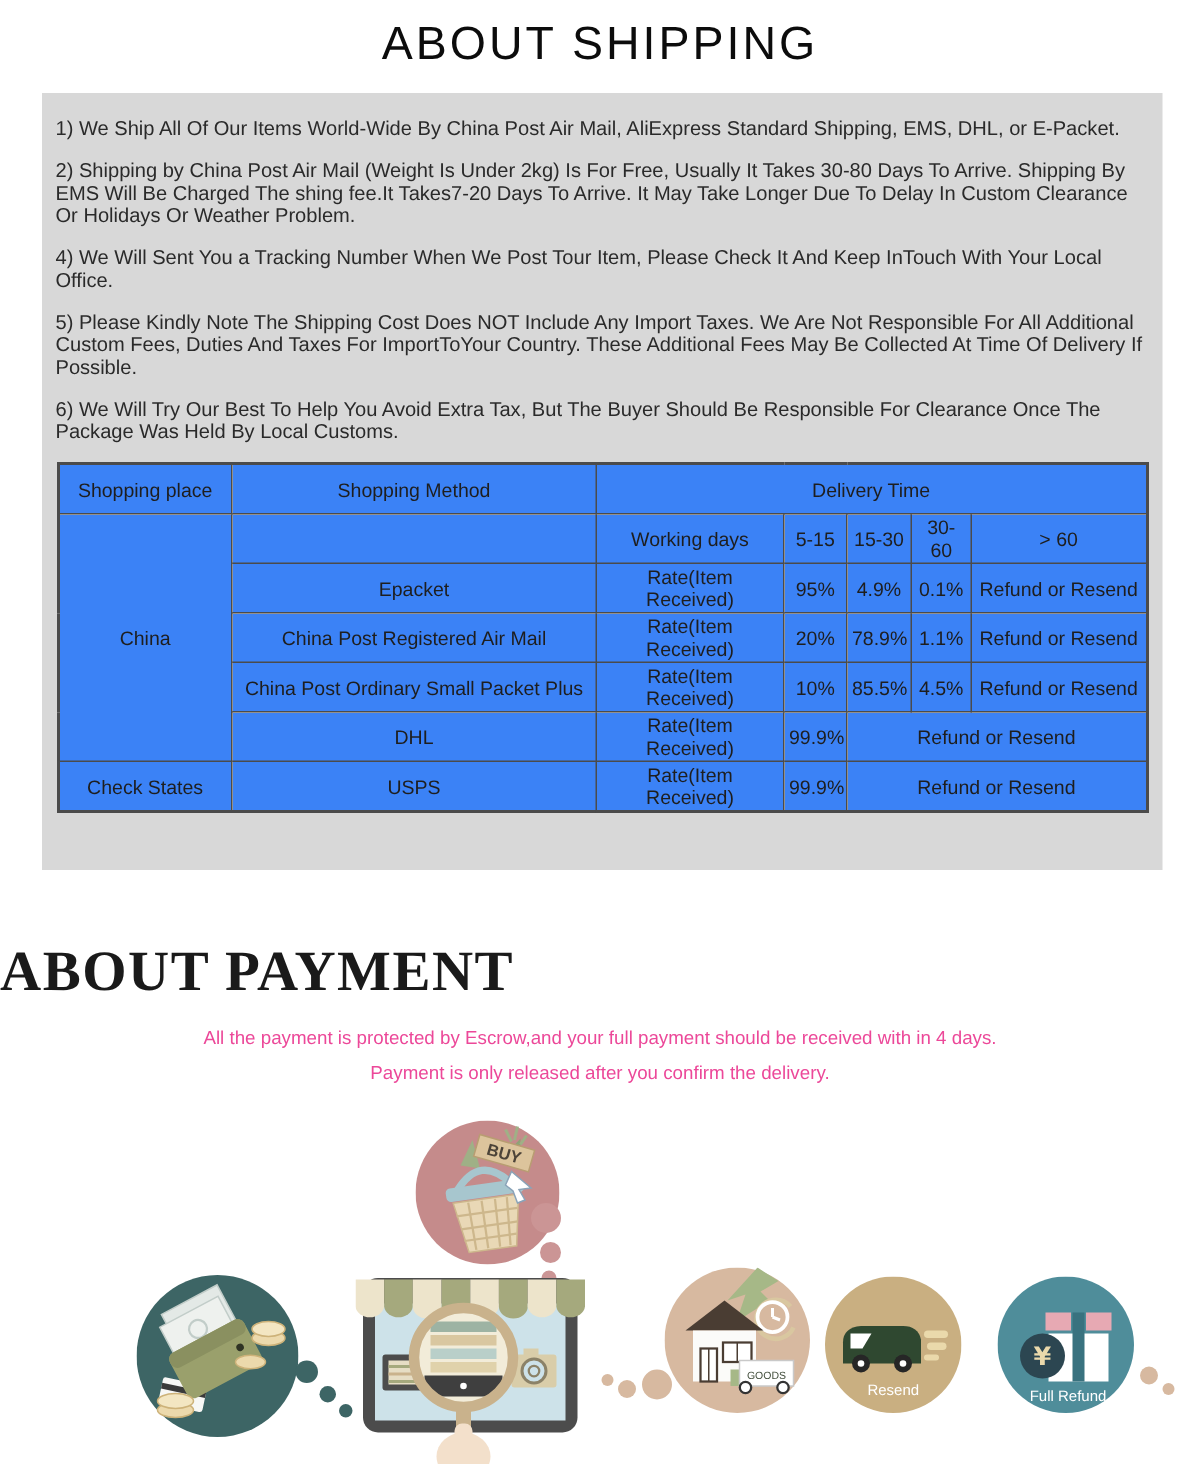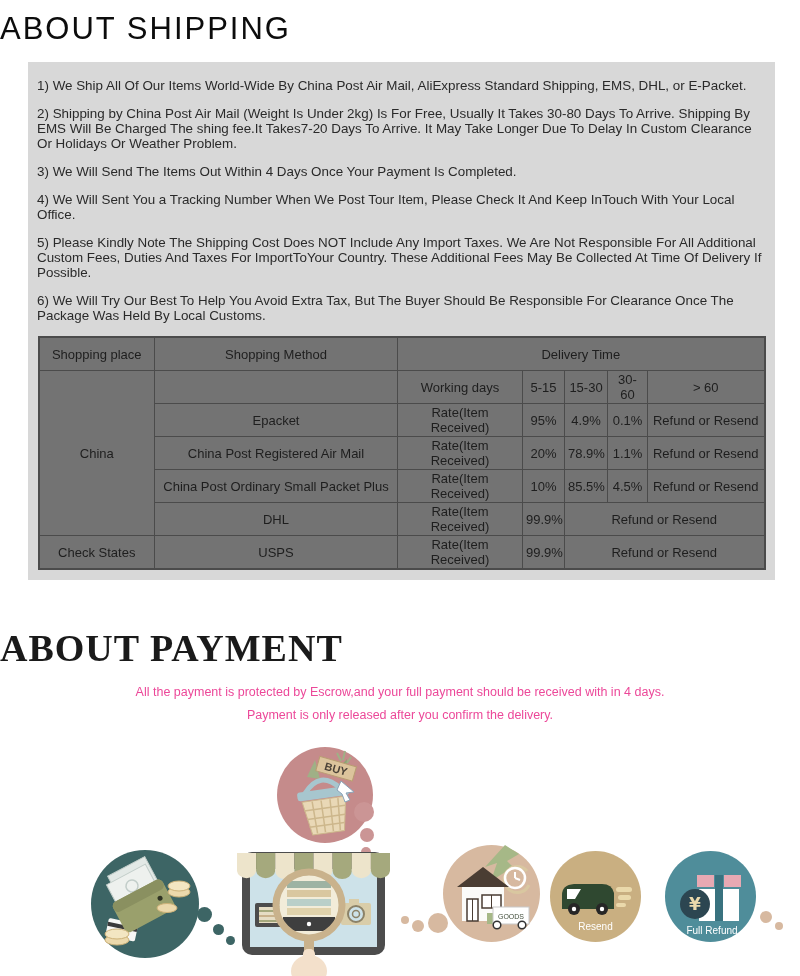--- a/index.html
+++ b/index.html
@@ -1,28 +1,28 @@
 <!DOCTYPE html>
 <html><head>
 <meta charset="utf-8">
 <style>
   html,body{margin:0;padding:0;}
   body{width:800px;height:976px;background:#fff;font-family:"Liberation Sans",sans-serif;}
   .page{position:relative;width:800px;height:976px;background:#fff;overflow:hidden;}
 
-  .shipping-title{position:absolute;top:11px;left:0;width:100%;
+  .shipping-title{position:absolute;top:11px;left:0;width:100%;text-align:center;
     font-size:31px;letter-spacing:2px;color:#0c0c0c;font-weight:400;}
 
   .notes-box{position:absolute;left:28px;top:62px;width:747px;height:518px;
     background:#d8d8d8;box-sizing:border-box;padding:16px 9px 0 9px;}
   .note{font-size:13.4px;line-height:15px;color:#2a2a2a;margin:0 0 13px 0;}
 
   table.rates{width:726px;margin:6px auto 0 auto;border-collapse:collapse;
     border:2px solid #4b4b4b;table-layout:fixed;}
-  table.rates td{border:1px solid #4b4b4b;background:#737373;font-size:13px;
+  table.rates td{border:1px solid #4b4b4b;background:#3b82f6;font-size:13px;
     color:#1e1e1e;text-align:center;height:32px;padding:0 3px;overflow:hidden;}
 
   .payment-title{position:absolute;top:626px;left:0;width:100%;text-align:left;
     font-family:"Liberation Serif",serif;font-weight:700;font-size:38px;
     letter-spacing:1px;color:#1a1a1a;}
   .payment-sub{position:absolute;top:681px;left:0;width:100%;text-align:center;
     font-size:12.5px;line-height:23px;color:#ec4899;}
 
   .ill{position:absolute;left:0;top:730px;width:800px;height:246px;}
   .abs{position:absolute;}
@@ -35,21 +35,20 @@
 </head>
 <body>
 
 <div class="page">
 
   <div class="shipping-title">ABOUT SHIPPING</div>
 
   <div class="notes-box">
     <p class="note">1) We Ship All Of Our Items World-Wide By China Post Air Mail, AliExpress Standard Shipping, EMS, DHL, or E-Packet.</p>
     <p class="note">2) Shipping by China Post Air Mail (Weight Is Under 2kg) Is For Free, Usually It Takes 30-80 Days To Arrive. Shipping By EMS Will Be Charged The shing fee.It Takes7-20 Days To Arrive. It May Take Longer Due To Delay In Custom Clearance Or Holidays Or Weather Problem.</p>
-    <p class="note">3) We Will Send The Items Out Within 4 Days Once Your Payment Is Completed.</p>
     <p class="note">4) We Will Sent You a Tracking Number When We Post Tour Item, Please Check It And Keep InTouch With Your Local Office.</p>
     <p class="note">5) Please Kindly Note The Shipping Cost Does NOT Include Any Import Taxes. We Are Not Responsible For All Additional Custom Fees, Duties And Taxes For ImportToYour Country. These Additional Fees May Be Collected At Time Of Delivery If Possible.</p>
     <p class="note">6) We Will Try Our Best To Help You Avoid Extra Tax, But The Buyer Should Be Responsible For Clearance Once The Package Was Held By Local Customs.</p>
 
     <table class="rates">
       <colgroup>
         <col style="width:116px">
           <col style="width:243px">
           <col style="width:125px">
         <col style="width:42px">

